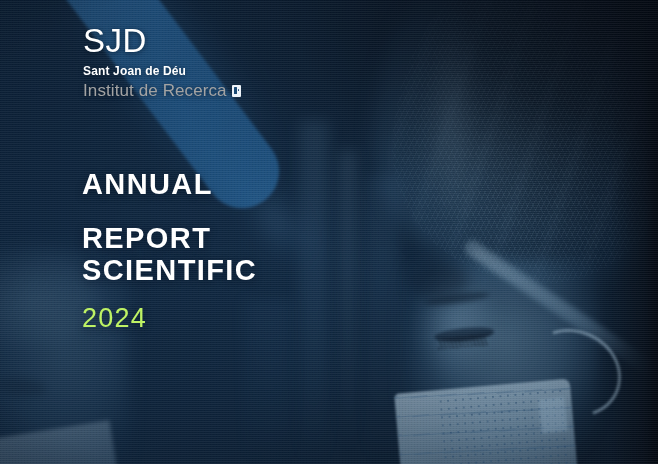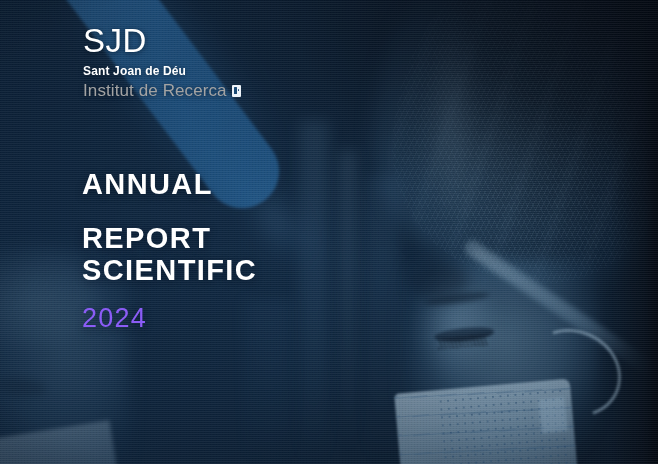--- a/index.html
+++ b/index.html
@@ -374,21 +374,21 @@
     line-height: 32px;
     white-space: nowrap;
   }
   .title-line.spaced { margin-top: 22px; }
   .year {
     margin-top: 19px;
     font-size: 27px;
     font-weight: 300;
     letter-spacing: 1.2px;
     line-height: 1;
-    color: #8b5cf6;
+    color: #bef264;
   }
 </style>
 </head>
 <body>
 
 <div id="cover">
 
   <div class="layer bg-base"></div>
   <div class="cap-mass"></div>
   <div class="cap-mesh"></div>

